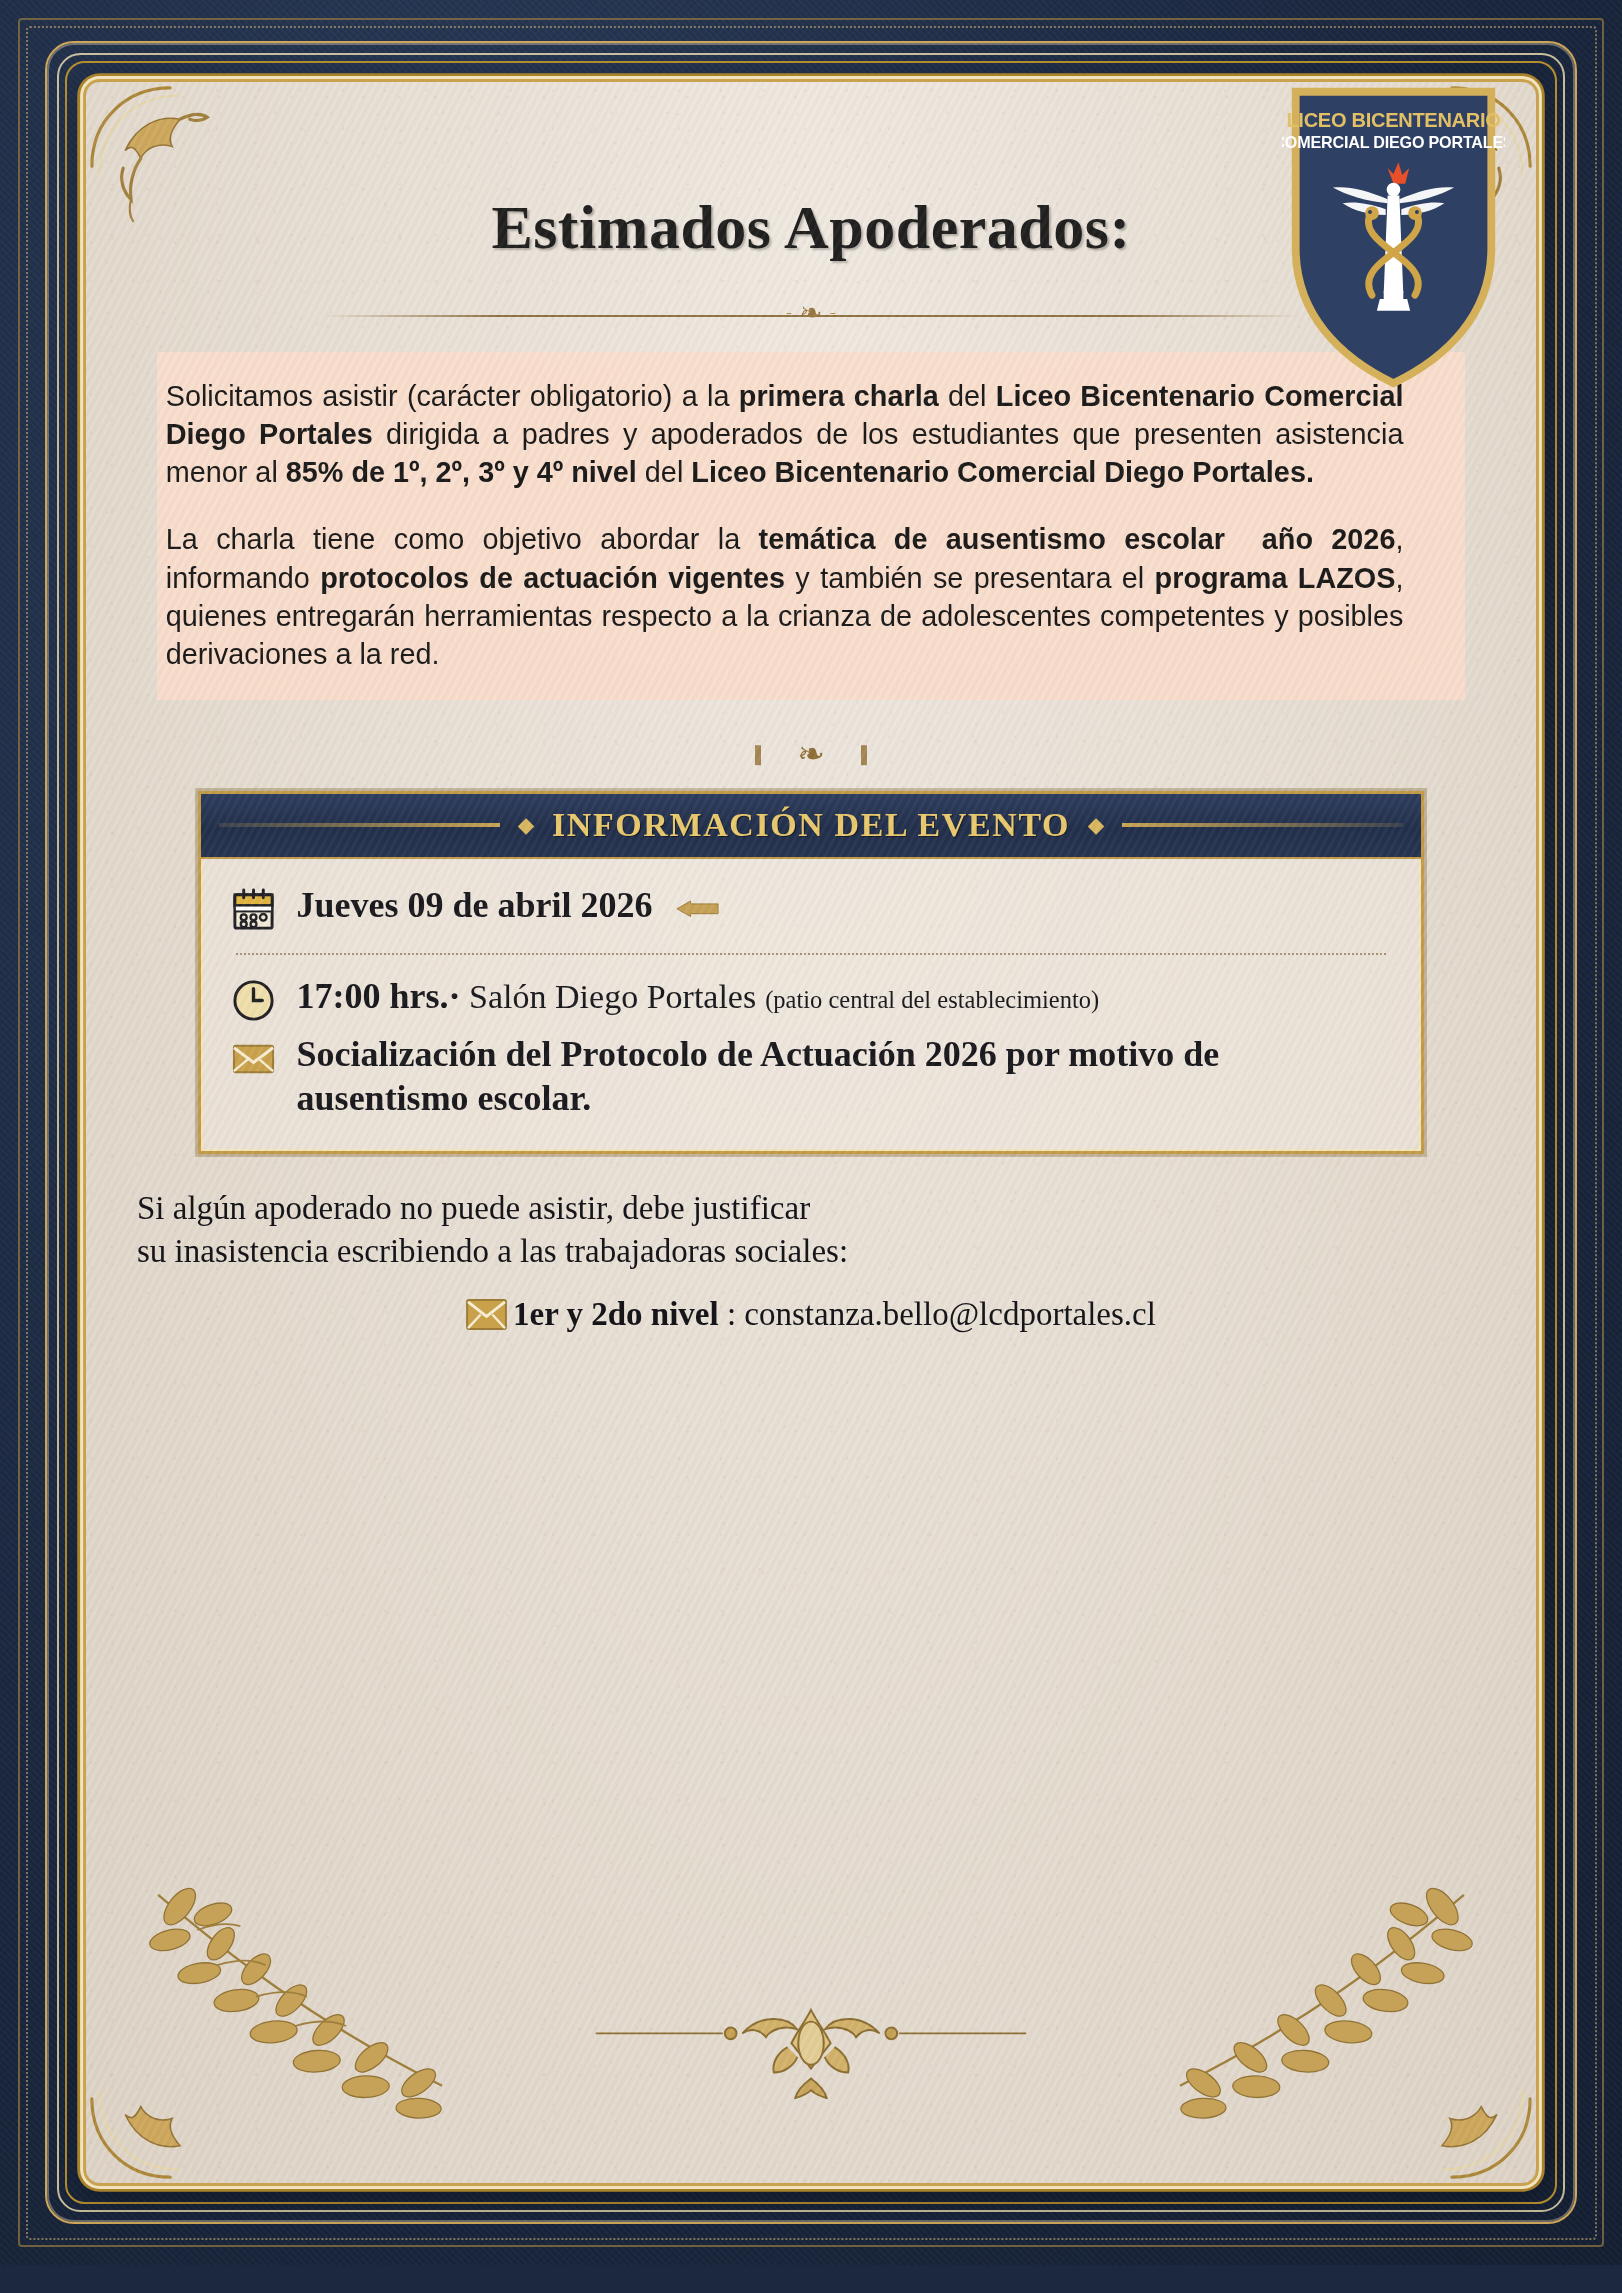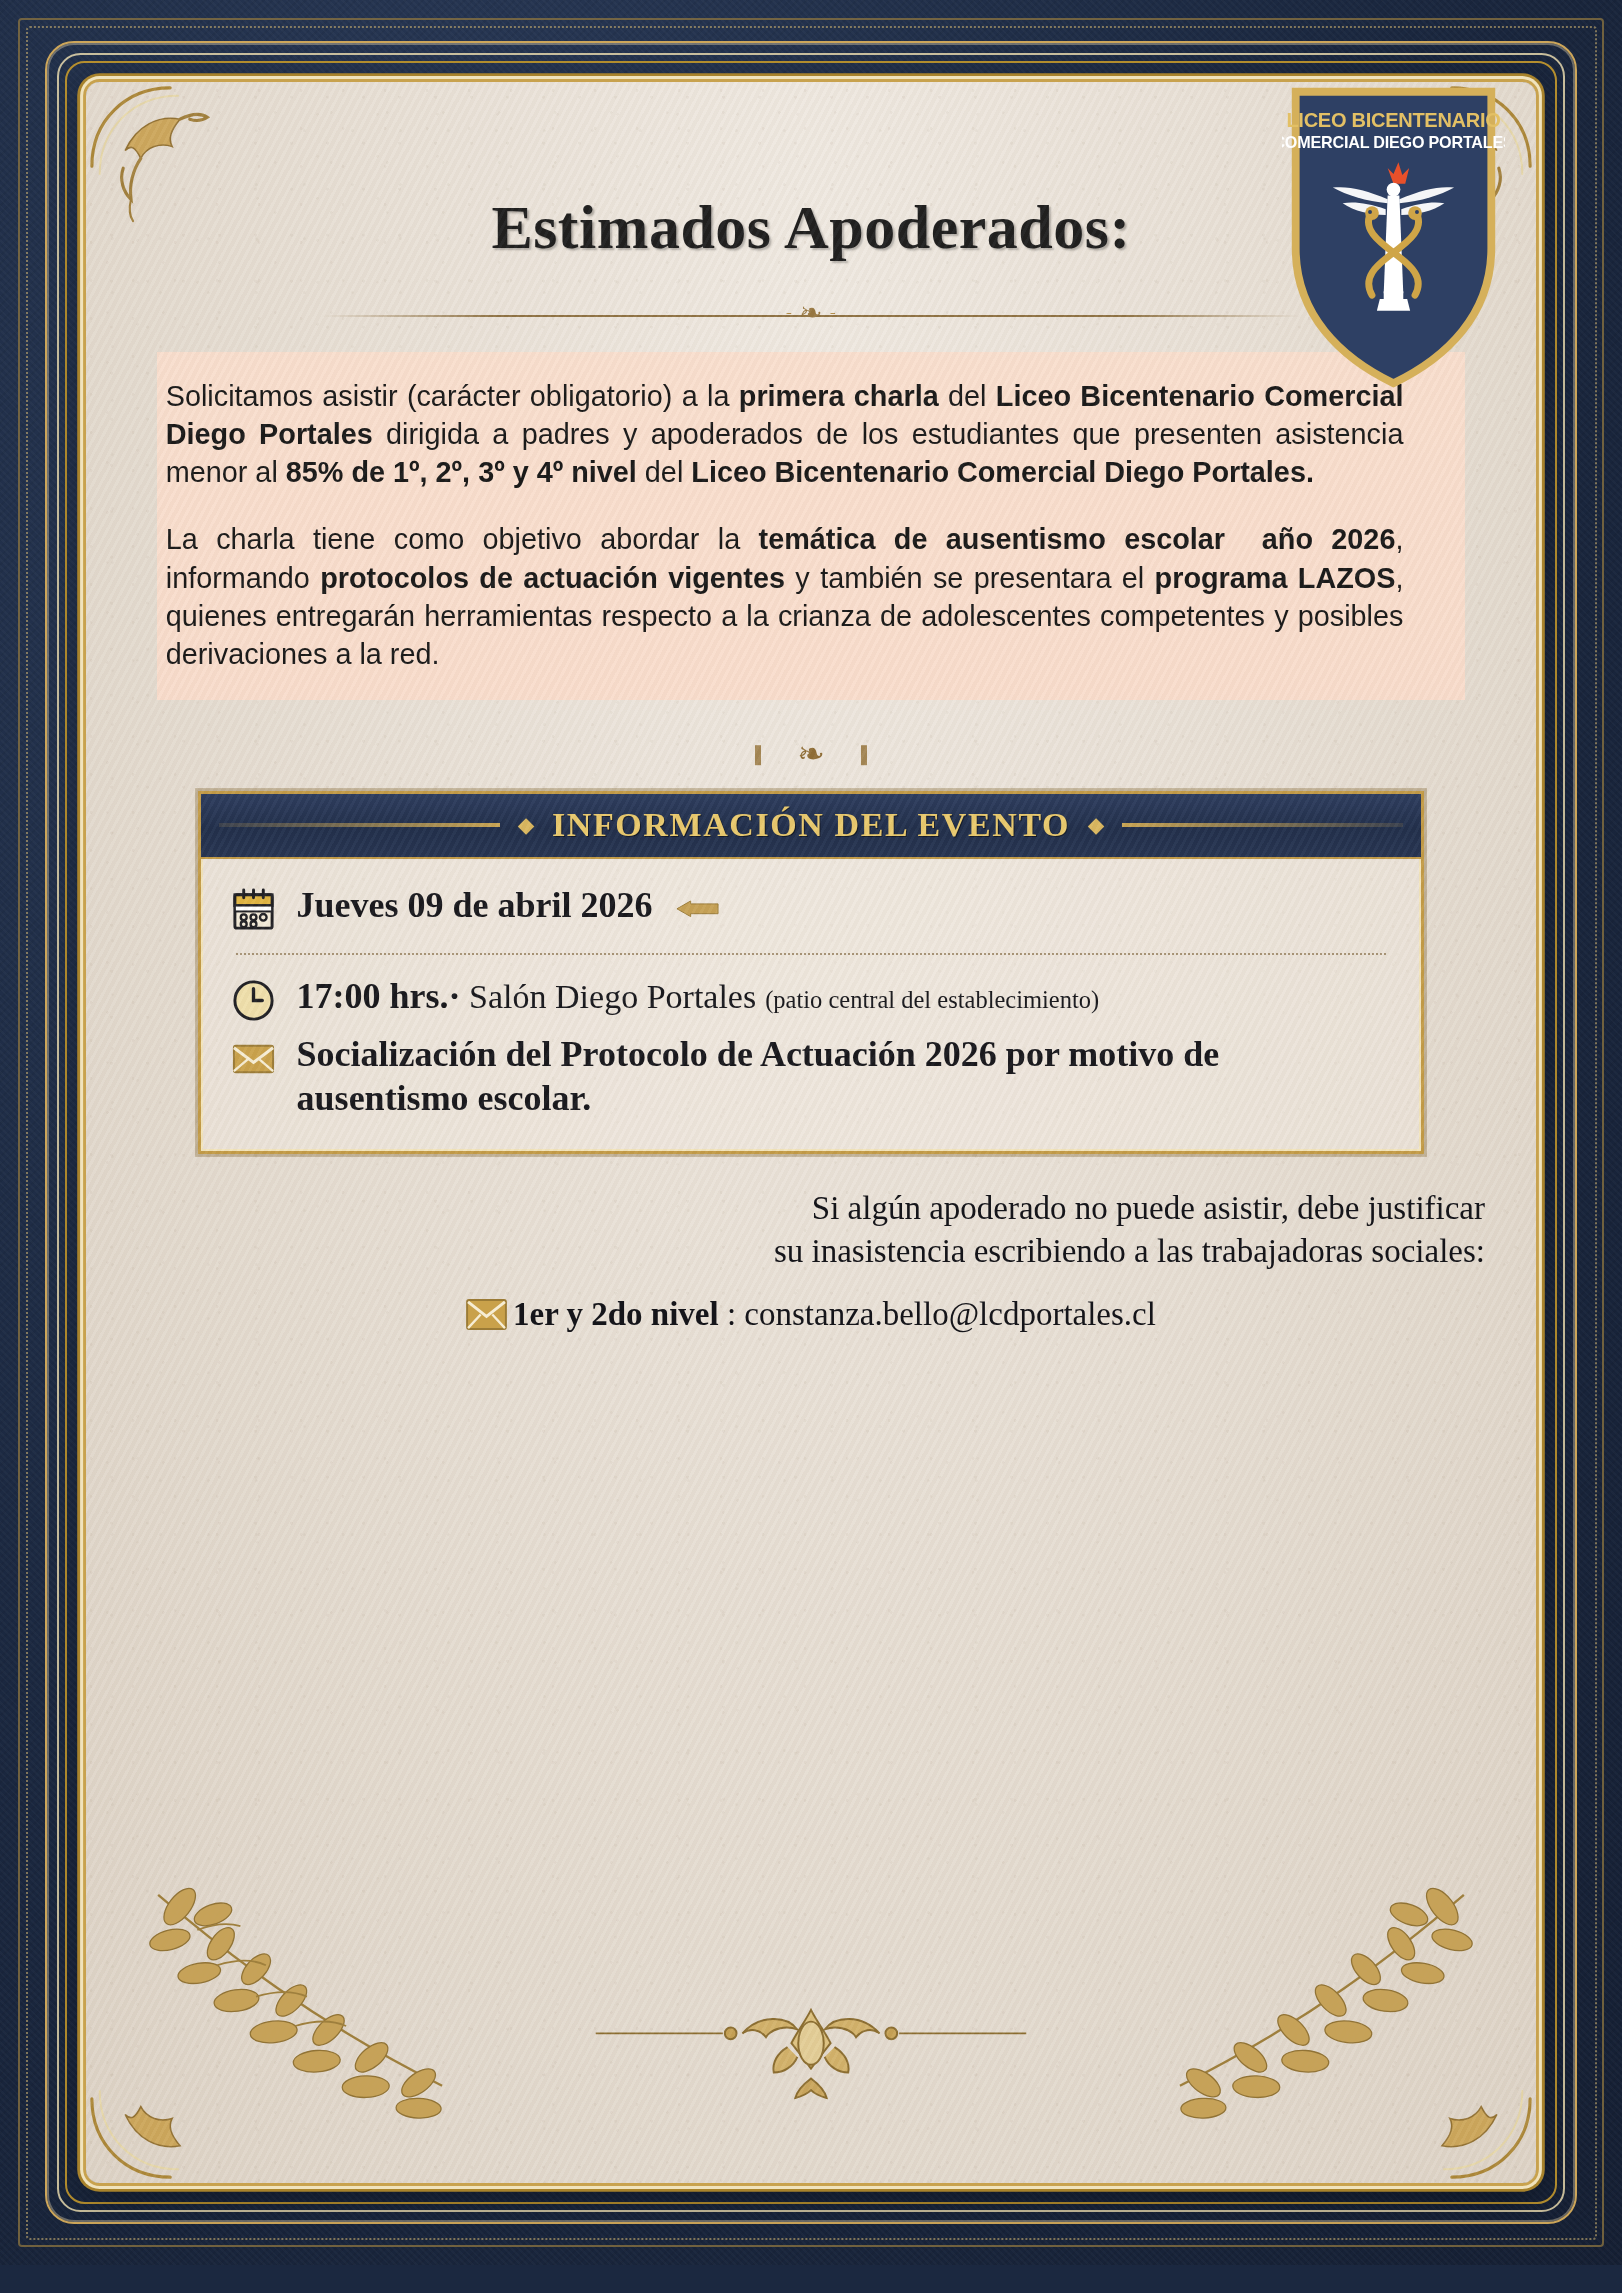--- a/index.html
+++ b/index.html
@@ -171,21 +171,21 @@
   .ev-txt{
     font-family:"Liberation Serif", serif;font-size:36px;line-height:1.22;color:#15151a;
     font-weight:700;
   }
   .ev-txt .small{font-size:24.5px;font-weight:400;}
   .ev-txt .para-sm{font-weight:400;font-size:34px;}
   .arrow-gold{display:inline-block;vertical-align:middle;margin-left:13.7px;}
   .dotdiv{border-top:2px dotted #9a8463;margin:13.7px 5.9px 15.7px;opacity:.85;}
 
   
-  .footer{margin-top:33px;text-align:right;position:relative;z-index:3;}
+  .footer{margin-top:33px;text-align:left;position:relative;z-index:3;}
   .foot-line{
     font-family:"Liberation Serif", serif;font-size:33px;line-height:1.33;color:#15151a;font-weight:400;
   }
   .mail-list{margin-top:21.6px;display:flex;flex-direction:column;gap:11.8px;align-items:center;}
   .mail-row{display:flex;align-items:center;gap:6px;}
   .mail-row .ico{width:41px;height:33px;flex:0 0 auto;}
   .mail-txt{font-family:"Liberation Serif", serif;font-size:33px;color:#15151a;}
   .mail-txt b{font-weight:700;}
 
   .laurel{position:absolute;bottom:53px;width:421px;height:255px;pointer-events:none;z-index:1;opacity:.95;}

